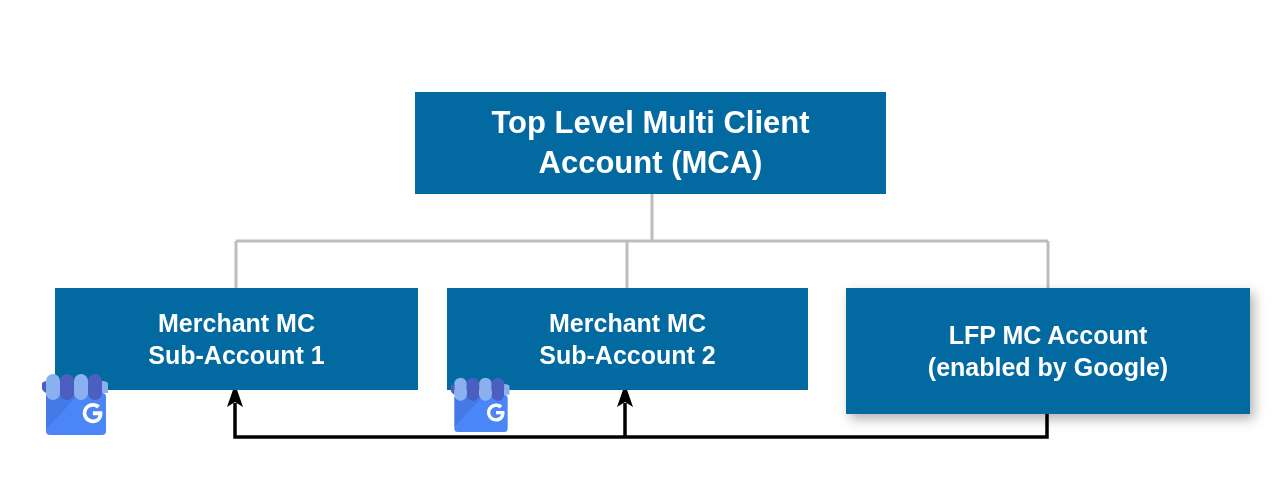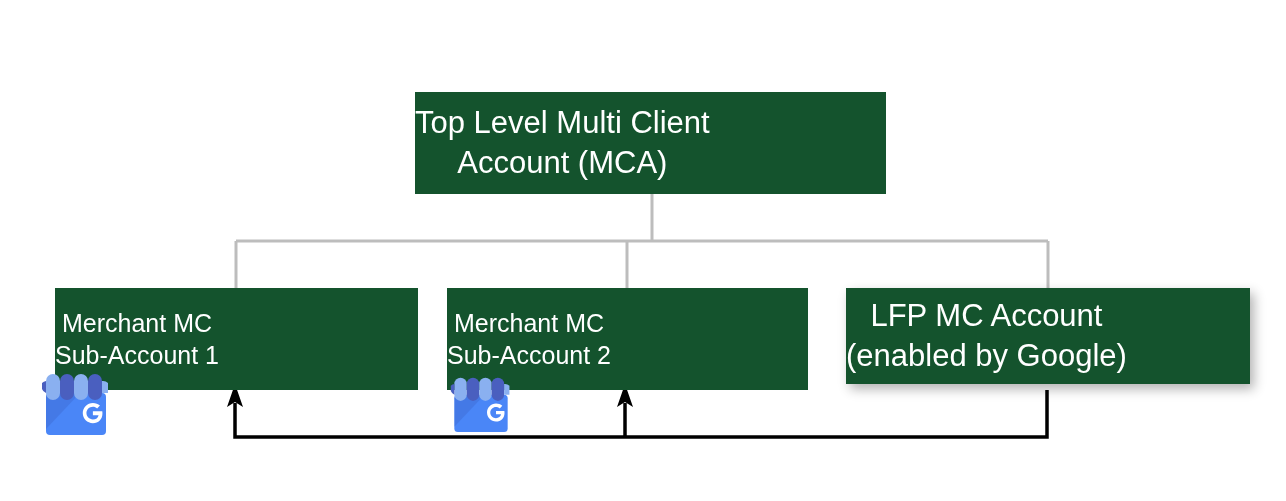--- a/index.html
+++ b/index.html
@@ -10,45 +10,47 @@
     overflow:hidden;
   }
   #canvas{position:relative;width:1286px;height:501px;}
 
   
   .lines{position:absolute;left:0;top:0;width:1286px;height:501px;pointer-events:none;}
 
   
   .node{
     position:absolute;
-    background:#14532d;
+    background:#0369a1;
     color:#ffffff;
     display:flex;
     align-items:center;
+    justify-content:center;
     text-align:center;
     line-height:1.28;
     box-sizing:border-box;
+    font-weight:bold;
   }
   .node .txt{white-space:pre-line;}
 
   #node-mca{
     left:415px;top:92px;width:471px;height:102px;
     font-size:31px;
   }
   #node-sub1{
     left:55px;top:288px;width:363px;height:102px;
     font-size:25px;
   }
   #node-sub2{
     left:447px;top:288px;width:361px;height:102px;
     font-size:25px;
   }
   #node-lfp{
-    left:846px;top:288px;width:404px;height:96px;
-    font-size:31px;
+    left:846px;top:288px;width:404px;height:126px;
+    font-size:25px;
     box-shadow:4px 5px 11px rgba(0,0,0,0.30);
   }
 
   
   .gmb{position:absolute;}
   #gmb-1{left:38px;top:363px;width:76px;height:72px;}
   #gmb-2{left:447px;top:368px;width:68px;height:64px;}
 </style>
 </head>
 <body>

